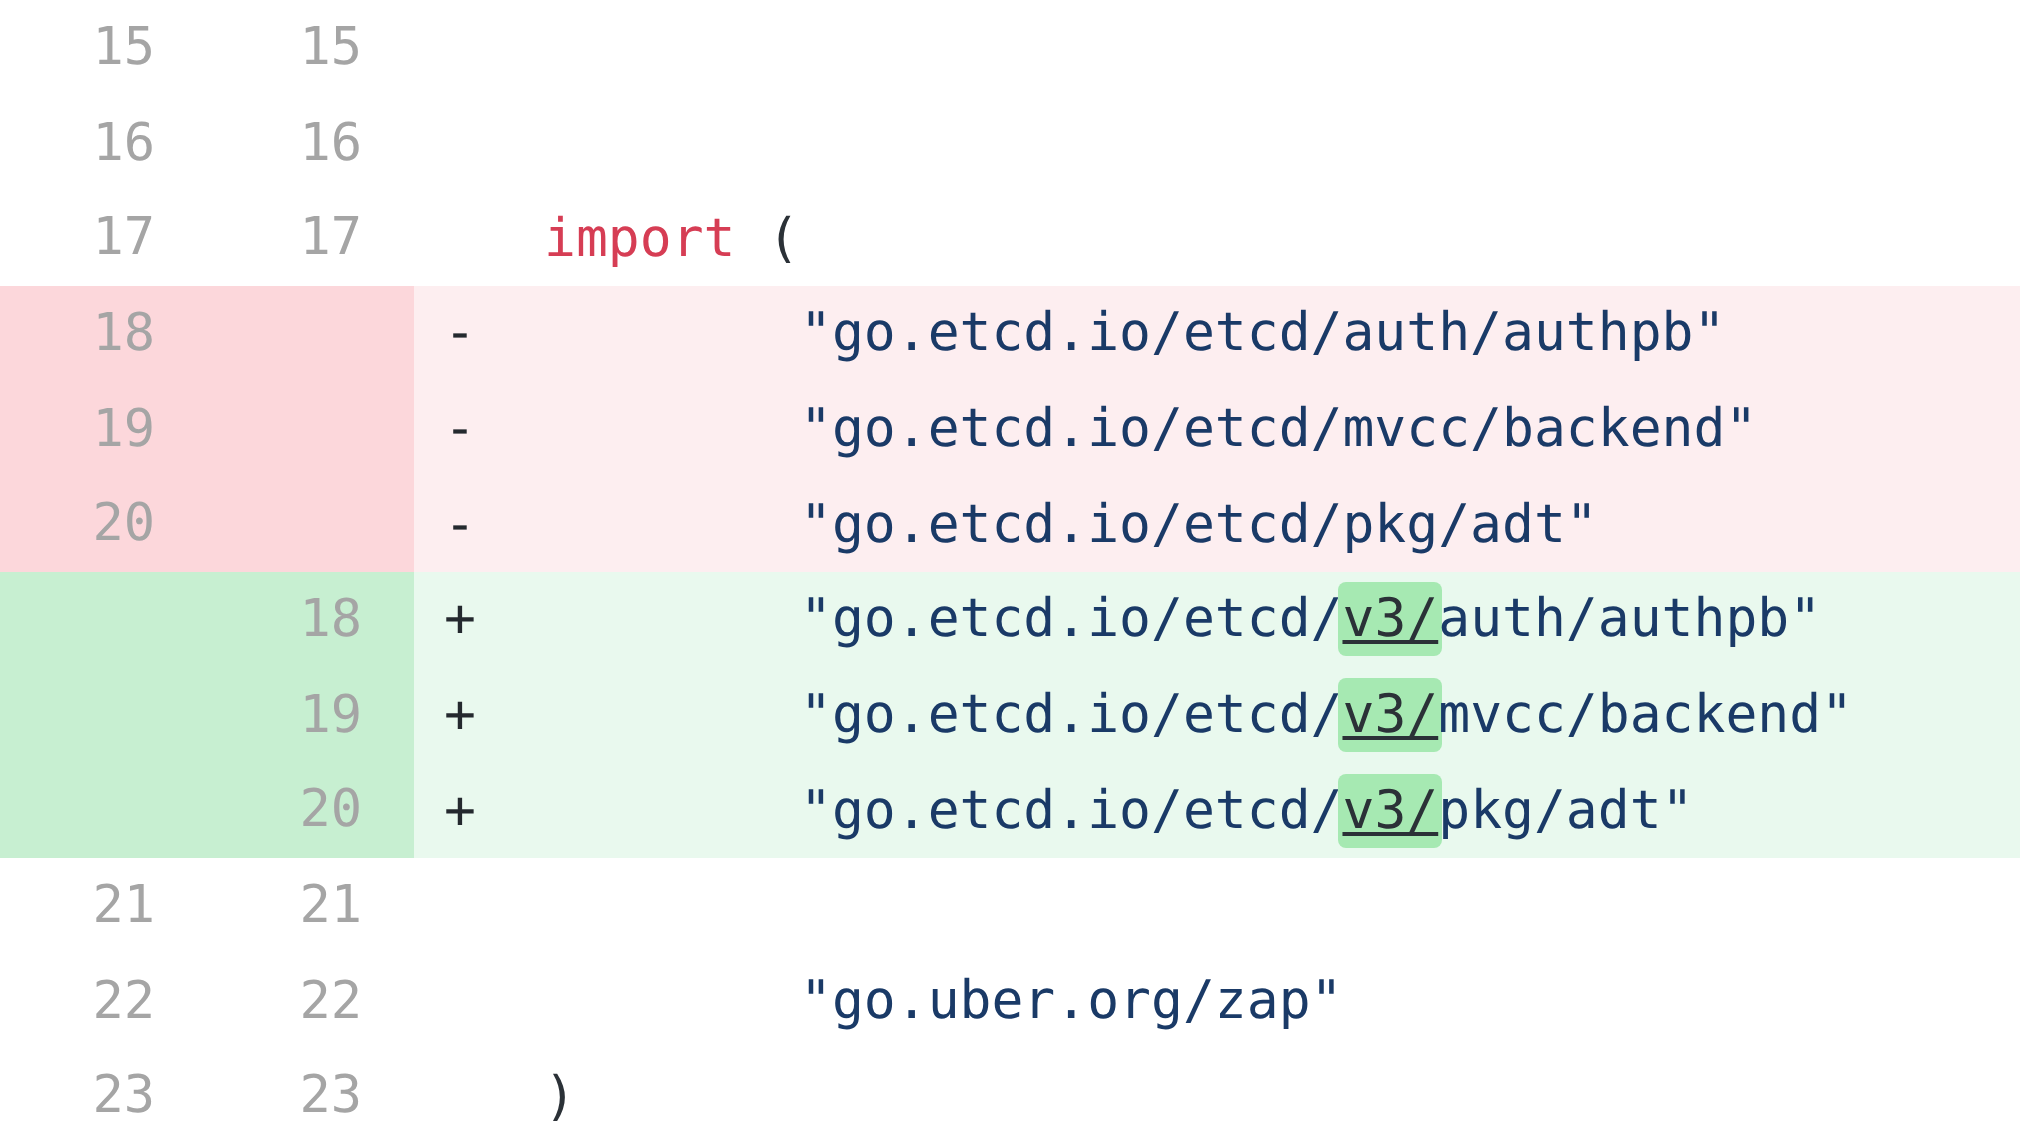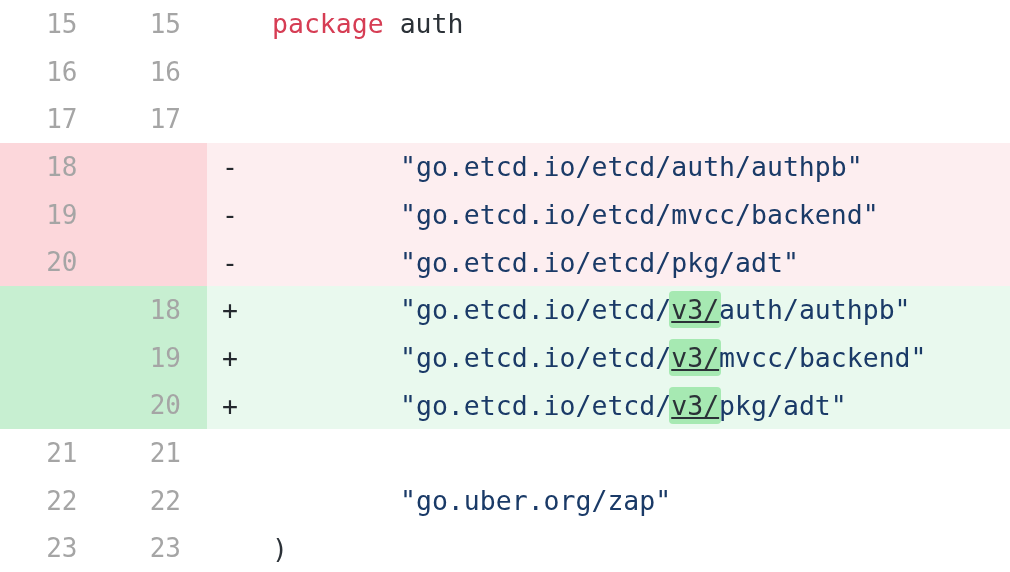--- a/index.html
+++ b/index.html
@@ -85,36 +85,36 @@
     text-decoration: underline;
   }
 </style>
 </head>
 <body>
 
 <div class="diff-view" id="diff-container">
     <div class="diff-line context">
     <div class="line-num old">15</div>
     <div class="line-num new">15</div>
-    <div class="code-cell">
-      <span class="marker"></span>
-      <span class="code-text"><span class="seg-keyword">package</span><span class="seg-plain"> auth</span></span>
-    </div>
   </div>
     <div class="diff-line context">
     <div class="line-num old">16</div>
     <div class="line-num new">16</div>
     <div class="code-cell">
       <span class="marker"></span>
       <span class="code-text"></span>
     </div>
   </div>
     <div class="diff-line context">
     <div class="line-num old">17</div>
     <div class="line-num new">17</div>
+    <div class="code-cell">
+      <span class="marker"></span>
+      <span class="code-text"><span class="seg-keyword">import</span><span class="seg-plain"> (</span></span>
+    </div>
   </div>
     <div class="diff-line removed">
     <div class="line-num old">18</div>
     <div class="line-num new"></div>
     <div class="code-cell">
       <span class="marker">-</span>
       <span class="code-text"><span class="indent"></span><span class="seg-string">"go.etcd.io/etcd/auth/authpb"</span></span>
     </div>
   </div>
     <div class="diff-line removed">

